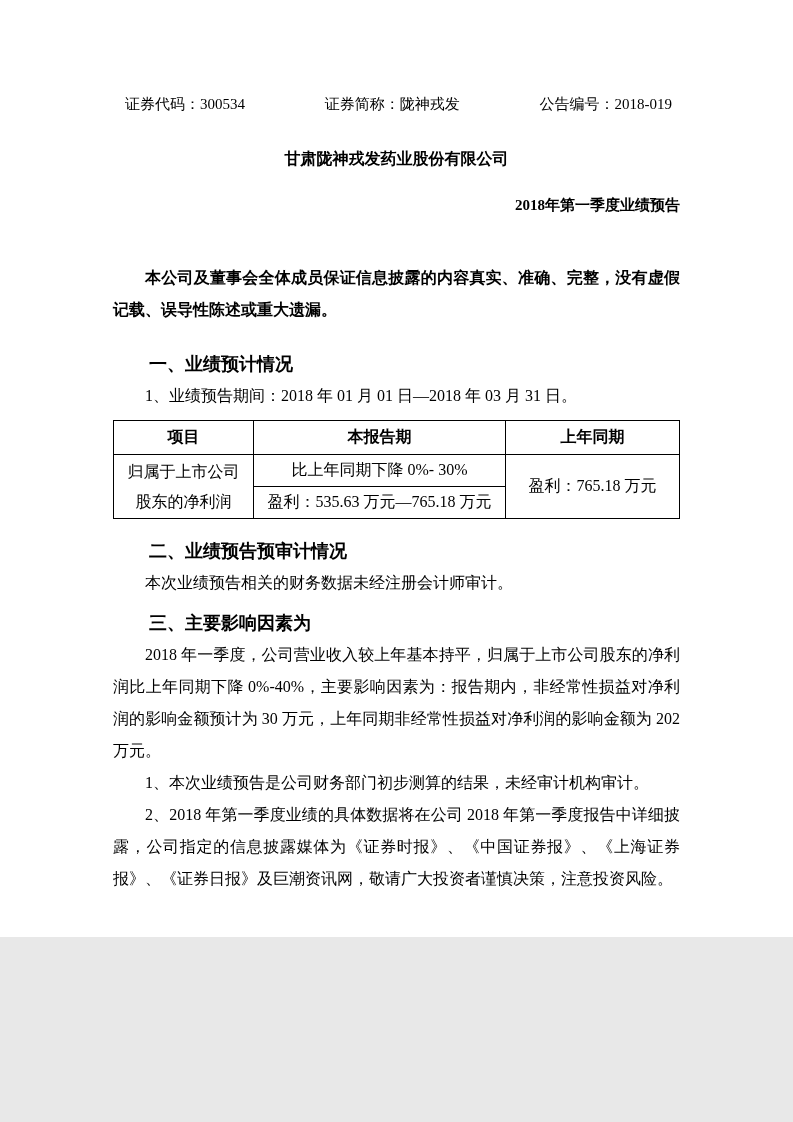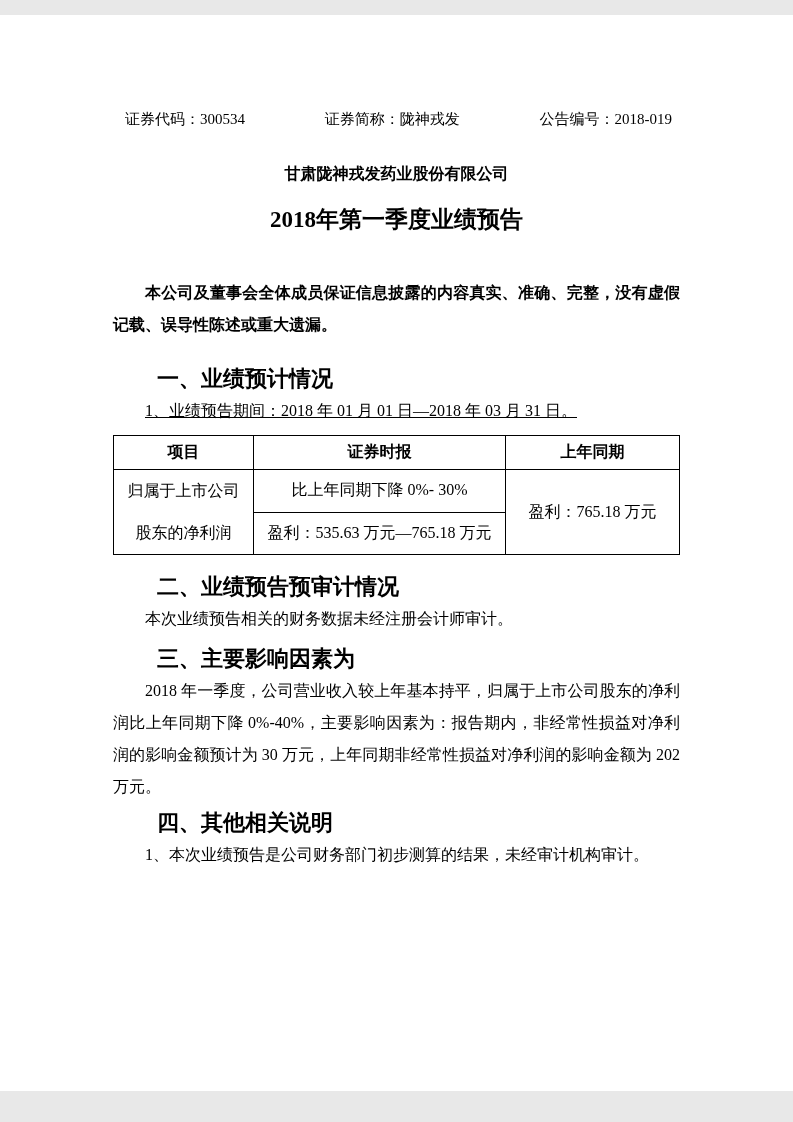--- a/index.html
+++ b/index.html
@@ -1,20 +1,20 @@
 <!DOCTYPE html>
 <html><head>
 <meta charset="utf-8">
 <style>
   html, body { margin: 0; padding: 0; background: #e8e8e8; }
   .page {
     position: relative;
     width: 793px;
-    height: 1076px;
-    margin: 15px auto;
+    height: 937px;
+    margin: 0 auto;
     background: #ffffff;
     box-sizing: border-box;
     padding: 95px 113px 0 113px;
     font-family: "Liberation Serif", "DejaVu Serif", serif;
     color: #000000;
     overflow: hidden;
   }
   .doc-header {
     display: flex;
     justify-content: space-between;
@@ -24,40 +24,40 @@
     white-space: nowrap;
   }
   .title {
     text-align: center;
     font-size: 16px;
     font-weight: bold;
     line-height: 30px;
     margin: 0 0 16px 0;
   }
   .subtitle {
-    text-align: center;
-    font-size: 23px;
+    text-align: right;
+    font-size: 15px;
     font-weight: bold;
     line-height: 30px;
     margin: 0 0 42px 0;
   }
   p { margin: 0; font-size: 16px; line-height: 32px; }
   .disclaimer {
     font-weight: bold;
     text-indent: 2em;
     text-align: justify;
     margin-bottom: 22px;
   }
   .sec-heading {
     font-weight: bold;
     text-indent: 2em;
-    font-size: 22px;
+    font-size: 18px;
     font-family: Liberation Serif, serif;
   }
-  .item { text-indent: 2em; text-decoration: underline; }
+  .item { text-indent: 2em; }
   .body-par {
     text-indent: 2em;
     text-align: justify;
   }
   .options-line .opt { margin-right: 14px; white-space: nowrap; }
   .options-line .box {
     font-family: "DejaVu Sans", sans-serif;
     font-size: 15px;
     margin-right: 1px;
   }
@@ -69,21 +69,21 @@
   }
   table.forecast th, table.forecast td {
     border: 1.5px solid #000000;
     text-align: center;
     vertical-align: middle;
     font-size: 16px;
     padding: 0 2px;
   }
   table.forecast th { font-weight: bold; height: 33px; }
   table.forecast td { height: 31px; }
-  td.rowlabel { white-space: pre-line; line-height: 42px; }
+  td.rowlabel { white-space: pre-line; line-height: 30px; }
   .gap-sec2 { margin-top: 16px; }
   .gap-sec3 { margin-top: 8px; }
   .gap-sec4 { margin-top: 4px; }
 </style>
 </head>
 <body>
 
 <div class="page">
 
   <div class="doc-header">
@@ -102,37 +102,37 @@
 
   <table class="forecast">
     <colgroup>
       <col style="width:24.7%">
       <col style="width:44.6%">
       <col style="width:30.7%">
     </colgroup>
     <tbody>
         <tr>
       <th>项目</th>
-      <th>证券时报</th>
+      <th>本报告期</th>
       <th>上年同期</th>
     </tr>
     <tr>
       <td rowspan="2" class="rowlabel">归属于上市公司
 股东的净利润</td>
       <td>比上年同期下降 0%- 30%</td>
       <td rowspan="2">盈利：765.18 万元</td>
     </tr>
     <tr>
       <td>盈利：535.63 万元—765.18 万元</td>
     </tr>
   </tbody>
     </table>
 
   <p class="sec-heading gap-sec2">二、业绩预告预审计情况</p>
   <p class="body-par">本次业绩预告相关的财务数据未经注册会计师审计。</p>
 
   <p class="sec-heading gap-sec3">三、主要影响因素为</p>
   <p class="body-par">2018 年一季度，公司营业收入较上年基本持平，归属于上市公司股东的净利润比上年同期下降 0%-40%，主要影响因素为：报告期内，非经常性损益对净利润的影响金额预计为 30 万元，上年同期非经常性损益对净利润的影响金额为 202 万元。</p>
 
-  <p class="sec-heading gap-sec4">四、其他相关说明</p>
   <p class="body-par">1、本次业绩预告是公司财务部门初步测算的结果，未经审计机构审计。</p>
+  <p class="body-par">2、2018 年第一季度业绩的具体数据将在公司 2018 年第一季度报告中详细披露，公司指定的信息披露媒体为《证券时报》、《中国证券报》、《上海证券报》、《证券日报》及巨潮资讯网，敬请广大投资者谨慎决策，注意投资风险。</p>
 
 </div>
 
 </body></html>

